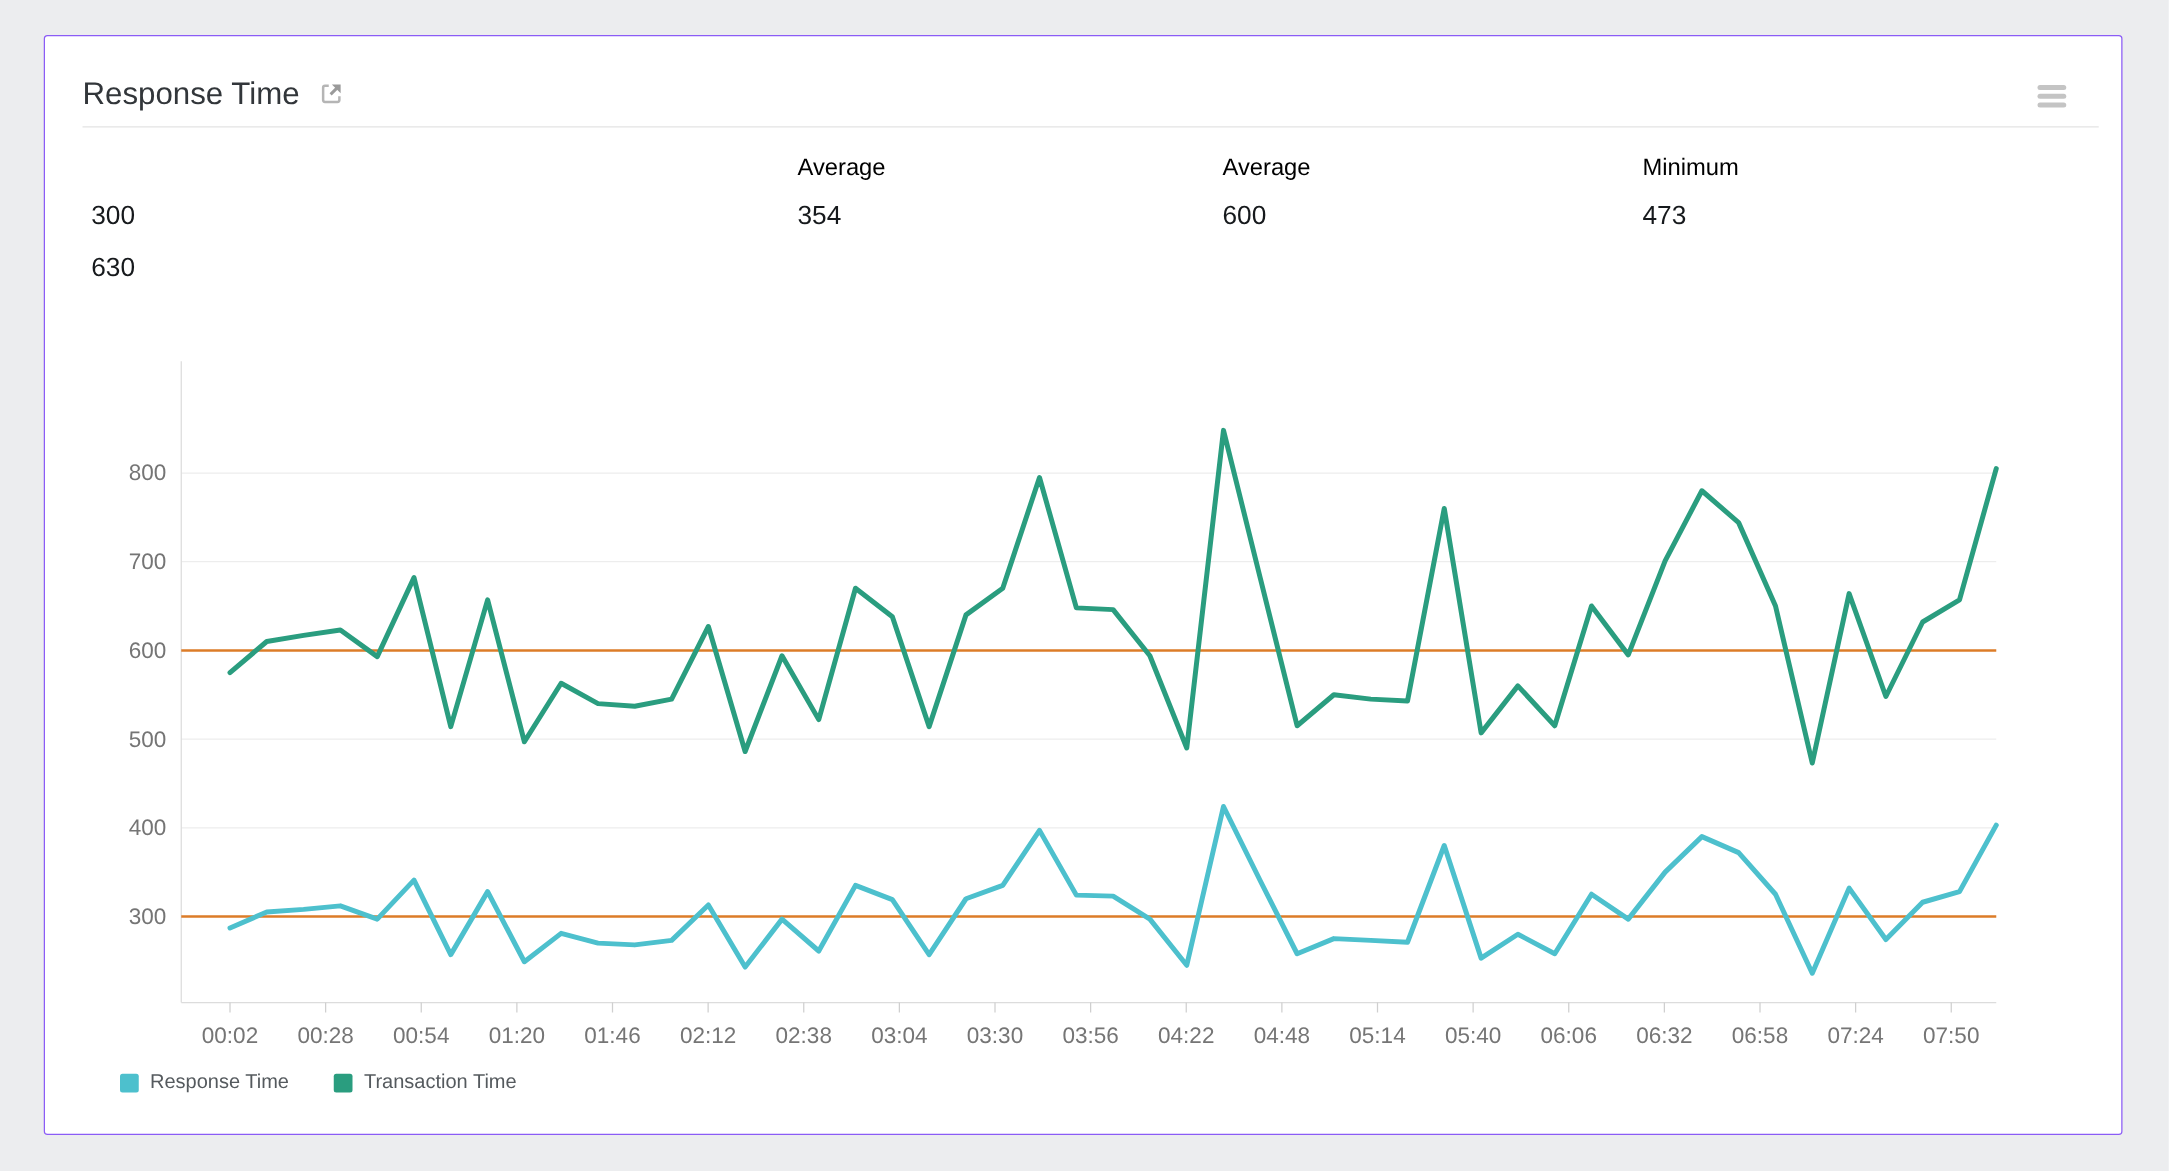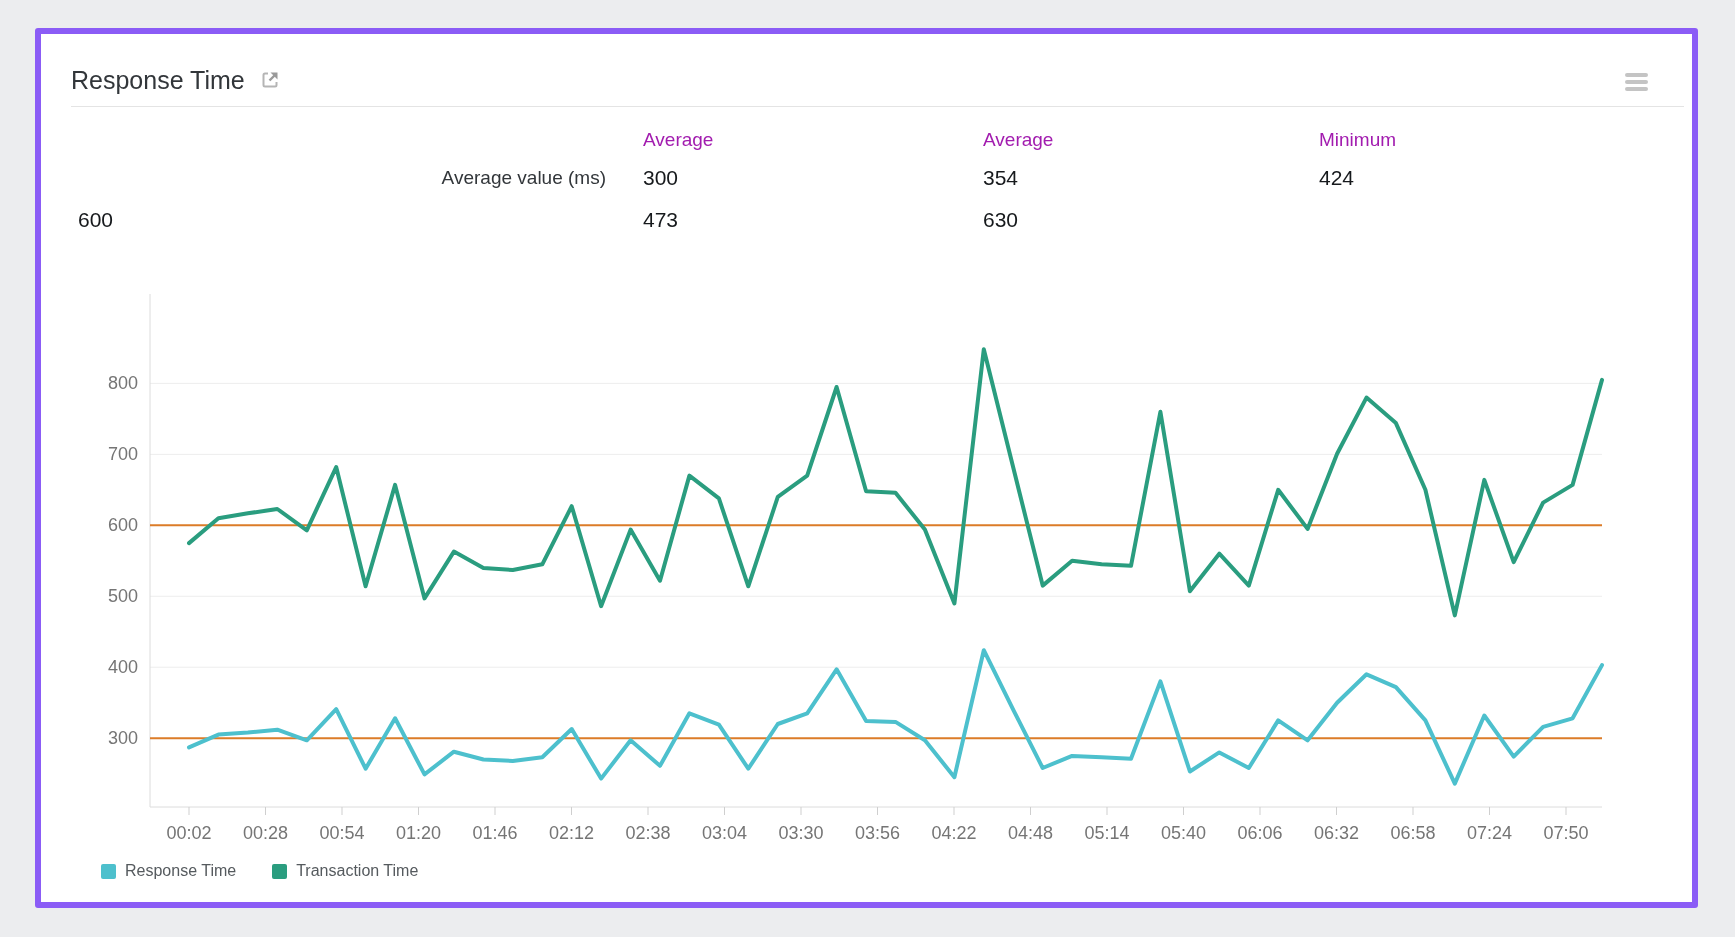--- a/index.html
+++ b/index.html
@@ -1,25 +1,25 @@
 <!DOCTYPE html>
 <html><head>
 <meta charset="utf-8">
 <style>
   html,body{margin:0;padding:0;}
   body{width:1735px;height:937px;background:#ecedef;font-family:"Liberation Sans","DejaVu Sans",sans-serif;overflow:hidden;position:relative;}
-  .card{position:absolute;left:35px;top:28px;width:1663px;height:880px;background:#ffffff;border:6px solid #8b5cf6;border-radius:3px;box-sizing:border-box;}
+  .card{position:absolute;left:35px;top:28px;width:1663px;height:880px;background:#ffffff;border:1px solid #8b5cf6;border-radius:3px;box-sizing:border-box;}
   .card-header{position:absolute;left:30px;top:26px;right:22px;height:40px;}
   .title{display:inline-block;font-size:25px;font-weight:400;color:#32363a;margin:0;line-height:40px;vertical-align:middle;}
   .ext-icon{display:inline-block;width:22px;height:22px;margin-left:10px;vertical-align:middle;cursor:pointer;}
   .menu-btn{position:absolute;right:20px;top:8px;width:28px;height:24px;border:none;background:transparent;padding:2px;cursor:pointer;}
   .menu-btn .bar{display:block;width:23px;height:4px;background:#c4c4c4;border-radius:2px;margin:3px auto;}
   .divider{position:absolute;left:30px;top:72px;width:1613px;height:1px;background:#e4e4e4;}
   .stats{position:absolute;left:0;top:89px;display:grid;grid-template-columns:565px 340px 336px 320px;grid-template-rows:34px 42px 42px;align-items:center;}
-  .stats .h{font-size:19px;color:#a21caf;padding-left:37px;}
+  .stats .h{font-size:19px;color:#000000;padding-left:37px;}
   .stats .rowlabel{font-size:19px;color:#32363a;text-align:right;}
   .stats .val{font-size:21px;color:#16191c;padding-left:37px;}
   #chart-svg{position:absolute;left:0;top:250px;}
   #chart-svg text{font-family:"Liberation Sans","DejaVu Sans",sans-serif;}
   .axis-label{font-size:18px;fill:#757575;}
   .legend{position:absolute;left:60px;top:828px;display:flex;gap:36px;align-items:center;}
   .legend-item{display:flex;align-items:center;gap:9px;cursor:pointer;}
   .legend-swatch{width:15px;height:15px;border-radius:2px;display:inline-block;}
   .legend-label{font-size:16px;color:#555a5e;}
 </style>
@@ -46,24 +46,22 @@
     </div>
 
     <div class="divider"></div>
 
     <div class="stats">
       <div></div>
       <div class="h">Average</div>
       <div class="h">Average</div>
       <div class="h">Minimum</div>
 
-      <div class="rowlabel">Average value (ms)</div>
       <div class="val">300</div>
       <div class="val">354</div>
-      <div class="val">424</div>
 
       <div class="val">600</div>
       <div class="val">473</div>
       <div class="val">630</div>
     </div>
 
     <svg id="chart-svg" width="1665" height="590" viewBox="0 0 1665 590">
         <line x1="109" x2="1561" y1="454.1748554913295" y2="454.1748554913295" stroke="#ededed" stroke-width="1"></line>
         <text x="97" y="460.1748554913295" text-anchor="end" class="axis-label">300</text>
         <line x1="109" x2="1561" y1="383.221098265896" y2="383.221098265896" stroke="#ededed" stroke-width="1"></line>

